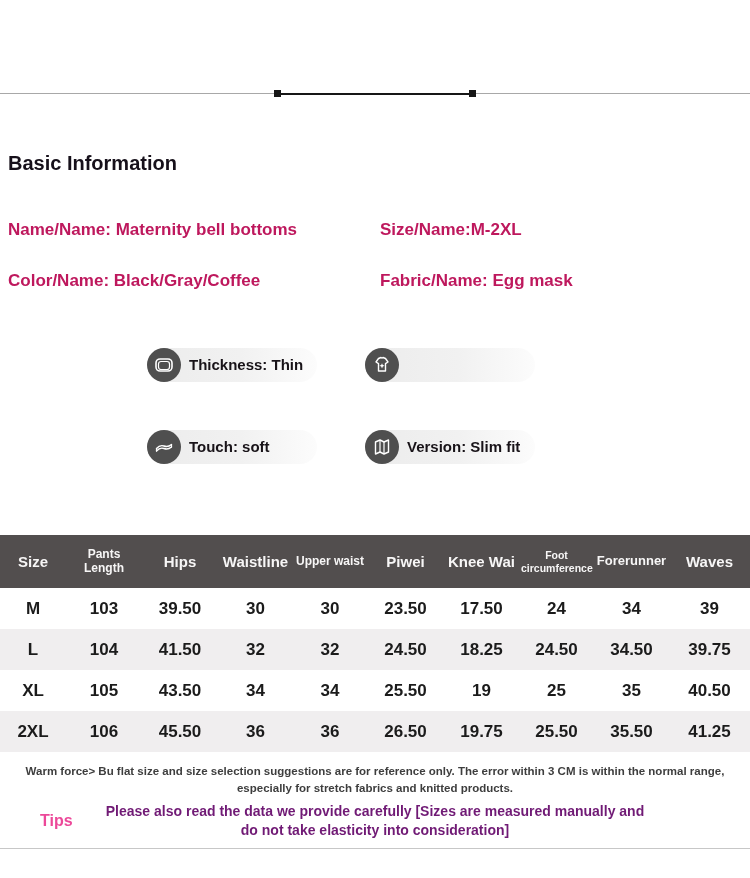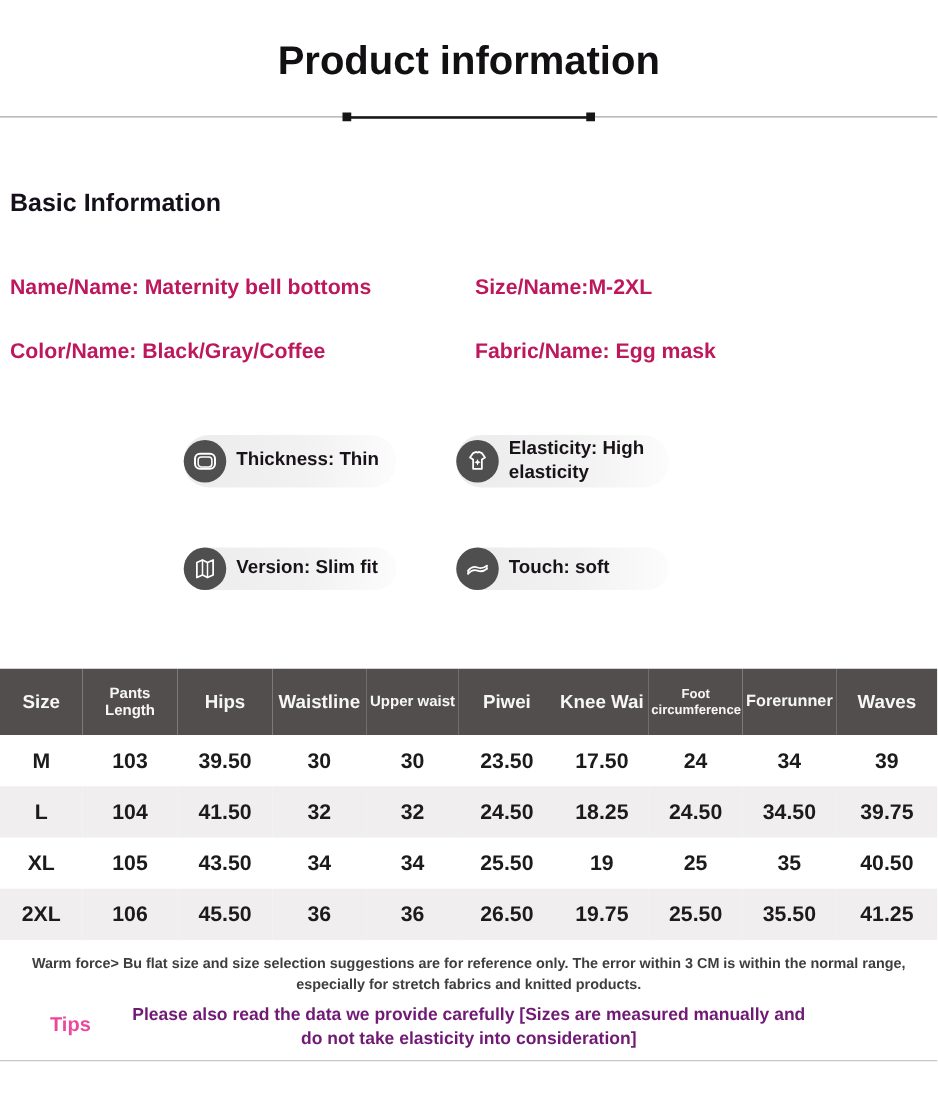--- a/index.html
+++ b/index.html
@@ -111,21 +111,20 @@
   }
   .bottom-divider {
     position:absolute; top:848px; left:0; width:750px; height:1px; background:#c7c7c7;
   }
 </style>
 </head>
 <body>
 
 <div class="page">
 
-  <div class="title">Product information</div>
   <div class="title-divider">
     <div class="thin-line"></div>
     <div class="accent"></div>
     <div class="cap left"></div>
     <div class="cap right"></div>
   </div>
 
   <div class="basic-heading">Basic Information</div>
   <div class="fields">
     <div class="field">Name/Name: Maternity bell bottoms</div>
@@ -146,42 +145,41 @@
       <span class="label">Thickness: Thin</span>
     </div>
 
     <div class="badge">
       <span class="icon-circle">
         <svg width="22" height="22" viewBox="0 0 22 22">
           <path d="M7.5 4.5 L10 3.5 Q11 4.6 12 3.5 L14.5 4.5 L17 8 L14.5 9.6 L14.5 17 L7.5 17 L7.5 9.6 L5 8 Z" fill="none" stroke="#ffffff" stroke-width="1.4" stroke-linejoin="round"></path>
           <path d="M11 9.2 L11.8 11 L13.6 11.8 L11.8 12.6 L11 14.4 L10.2 12.6 L8.4 11.8 L10.2 11 Z" fill="#ffffff"></path>
         </svg>
       </span>
-      <span class="label">Elasticity: High elasticity</span>
-    </div>
-
-    <div class="badge">
-      <span class="icon-circle">
-        <svg width="22" height="22" viewBox="0 0 22 22">
-          <path d="M4.5 6 L9 4 L13 6 L17.5 4 L17.5 16 L13 18 L9 16 L4.5 18 Z" fill="none" stroke="#ffffff" stroke-width="1.4" stroke-linejoin="round"></path>
-          <path d="M9 4 L9 16 M13 6 L13 18" stroke="#ffffff" stroke-width="1.2"></path>
-        </svg>
-      </span>
-      <span class="label">Version: Slim fit</span>
     </div>
 
     <div class="badge">
       <span class="icon-circle">
         <svg width="22" height="22" viewBox="0 0 22 22">
           <path d="M3.5 12.5 Q7 8.5 11 10 T18.5 8.5" fill="none" stroke="#ffffff" stroke-width="1.4" stroke-linecap="round"></path>
           <path d="M3.5 15 Q7 11 11 12.5 T18.5 11" fill="none" stroke="#ffffff" stroke-width="1.4" stroke-linecap="round"></path>
           <path d="M3.5 12.5 L3.5 15 M18.5 8.5 L18.5 11" stroke="#ffffff" stroke-width="1.2" stroke-linecap="round"></path>
         </svg>
       </span>
       <span class="label">Touch: soft</span>
+    </div>
+
+    <div class="badge">
+      <span class="icon-circle">
+        <svg width="22" height="22" viewBox="0 0 22 22">
+          <path d="M4.5 6 L9 4 L13 6 L17.5 4 L17.5 16 L13 18 L9 16 L4.5 18 Z" fill="none" stroke="#ffffff" stroke-width="1.4" stroke-linejoin="round"></path>
+          <path d="M9 4 L9 16 M13 6 L13 18" stroke="#ffffff" stroke-width="1.2"></path>
+        </svg>
+      </span>
+      <span class="label">Version: Slim fit</span>
     </div>
 
   </div>
 
   <table class="size-table">
     <colgroup>
       <col class="c0">
         <col class="c1">
         <col class="c2">
         <col class="c3">

